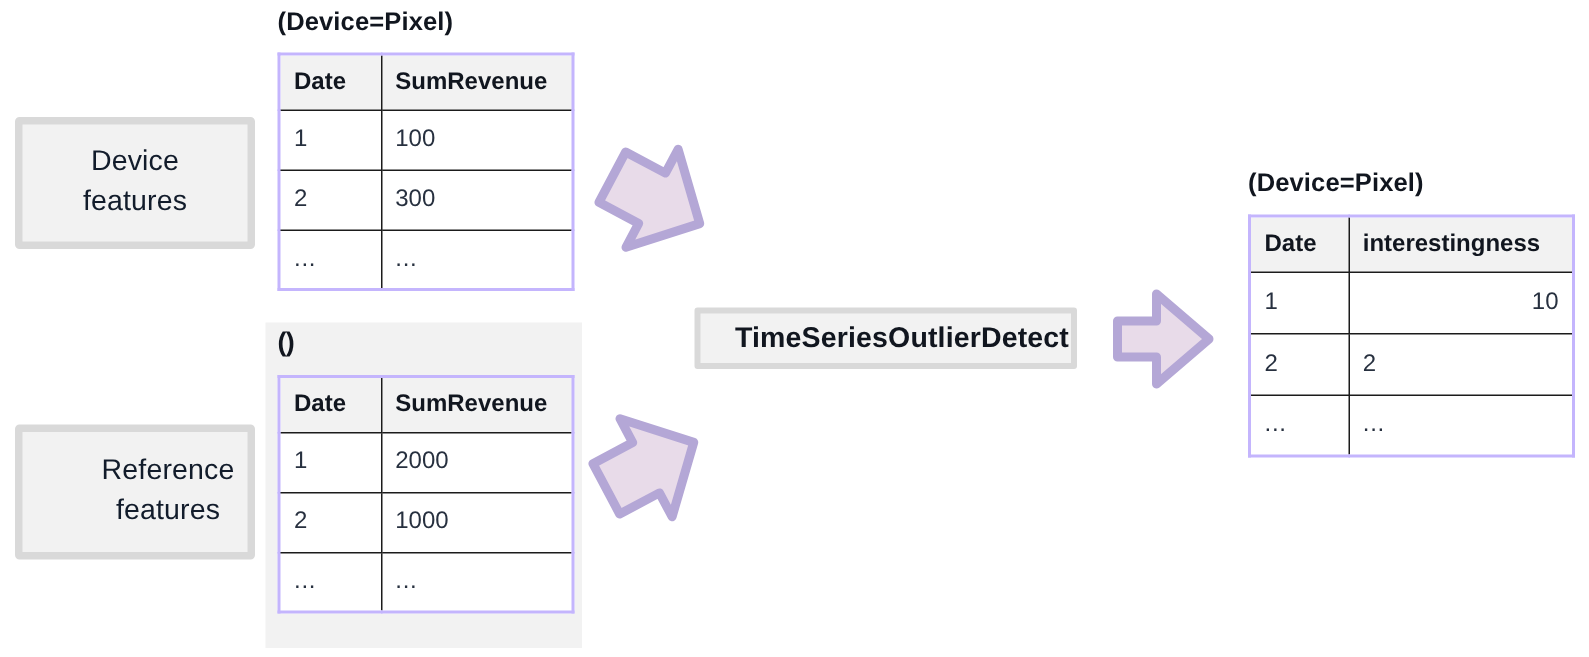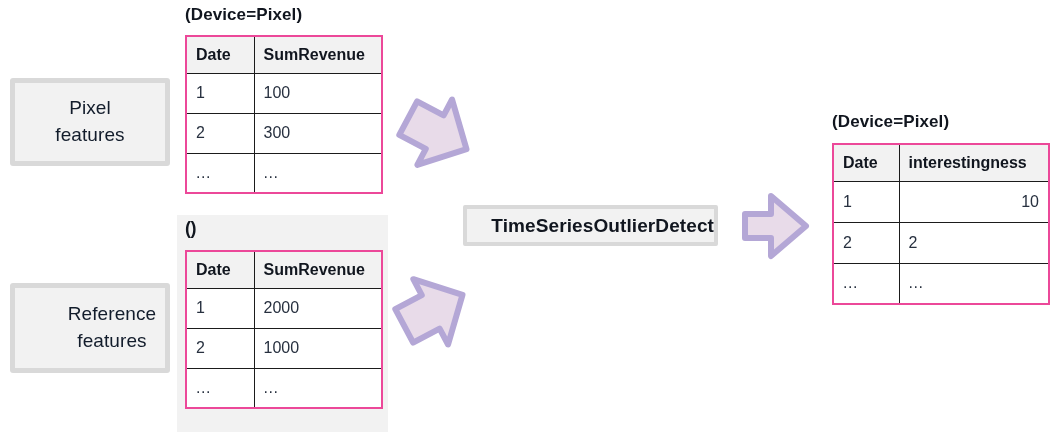--- a/index.html
+++ b/index.html
@@ -58,21 +58,21 @@
     background: #f2f2f2;
     box-sizing: border-box;
   }
 
   
   table.data-table {
     position: absolute;
     border-collapse: collapse;
     background: #ffffff;
     table-layout: fixed;
-    border: 2px solid #ec4899;
+    border: 2px solid #c4b5fd;
     box-sizing: border-box;
   }
   table.data-table th,
   table.data-table td {
     border: 1.5px solid #1b1b1b;
     padding: 0 9px;
     text-align: left;
     vertical-align: middle;
     font-size: 16px;
     color: #1f2937;
@@ -91,40 +91,41 @@
 
   
   .process-box {
     position: absolute;
     background: #f2f2f2;
     border: 4px solid #d9d9d9;
     border-radius: 2px;
     box-sizing: border-box;
     display: flex;
     align-items: center;
-    justify-content: flex-end;
+    justify-content: flex-start;
     font-size: 19px;
     font-weight: bold;
     color: #11161f;
     letter-spacing: .1px;
     white-space: nowrap;
+    padding-left: 23px;
   }
 
   
   .arrow { position: absolute; }
   .arrow svg { display: block; overflow: visible; }
 </style>
 </head>
 <body>
 
 <div id="canvas">
 
   <div class="feature-box" style="left:10px; top:78px; width:160px; height:88px;">
     <div>
-      <span class="fb-line">Pixel</span>
+      <span class="fb-line">Device</span>
       <span class="fb-line">features</span>
     </div>
   </div>
 
   <div class="feature-box" style="left:10px; top:283px; width:160px; height:90px;padding-left:44px;">
     <div>
       <span class="fb-line">Reference</span>
       <span class="fb-line">features</span>
     </div>
   </div>

